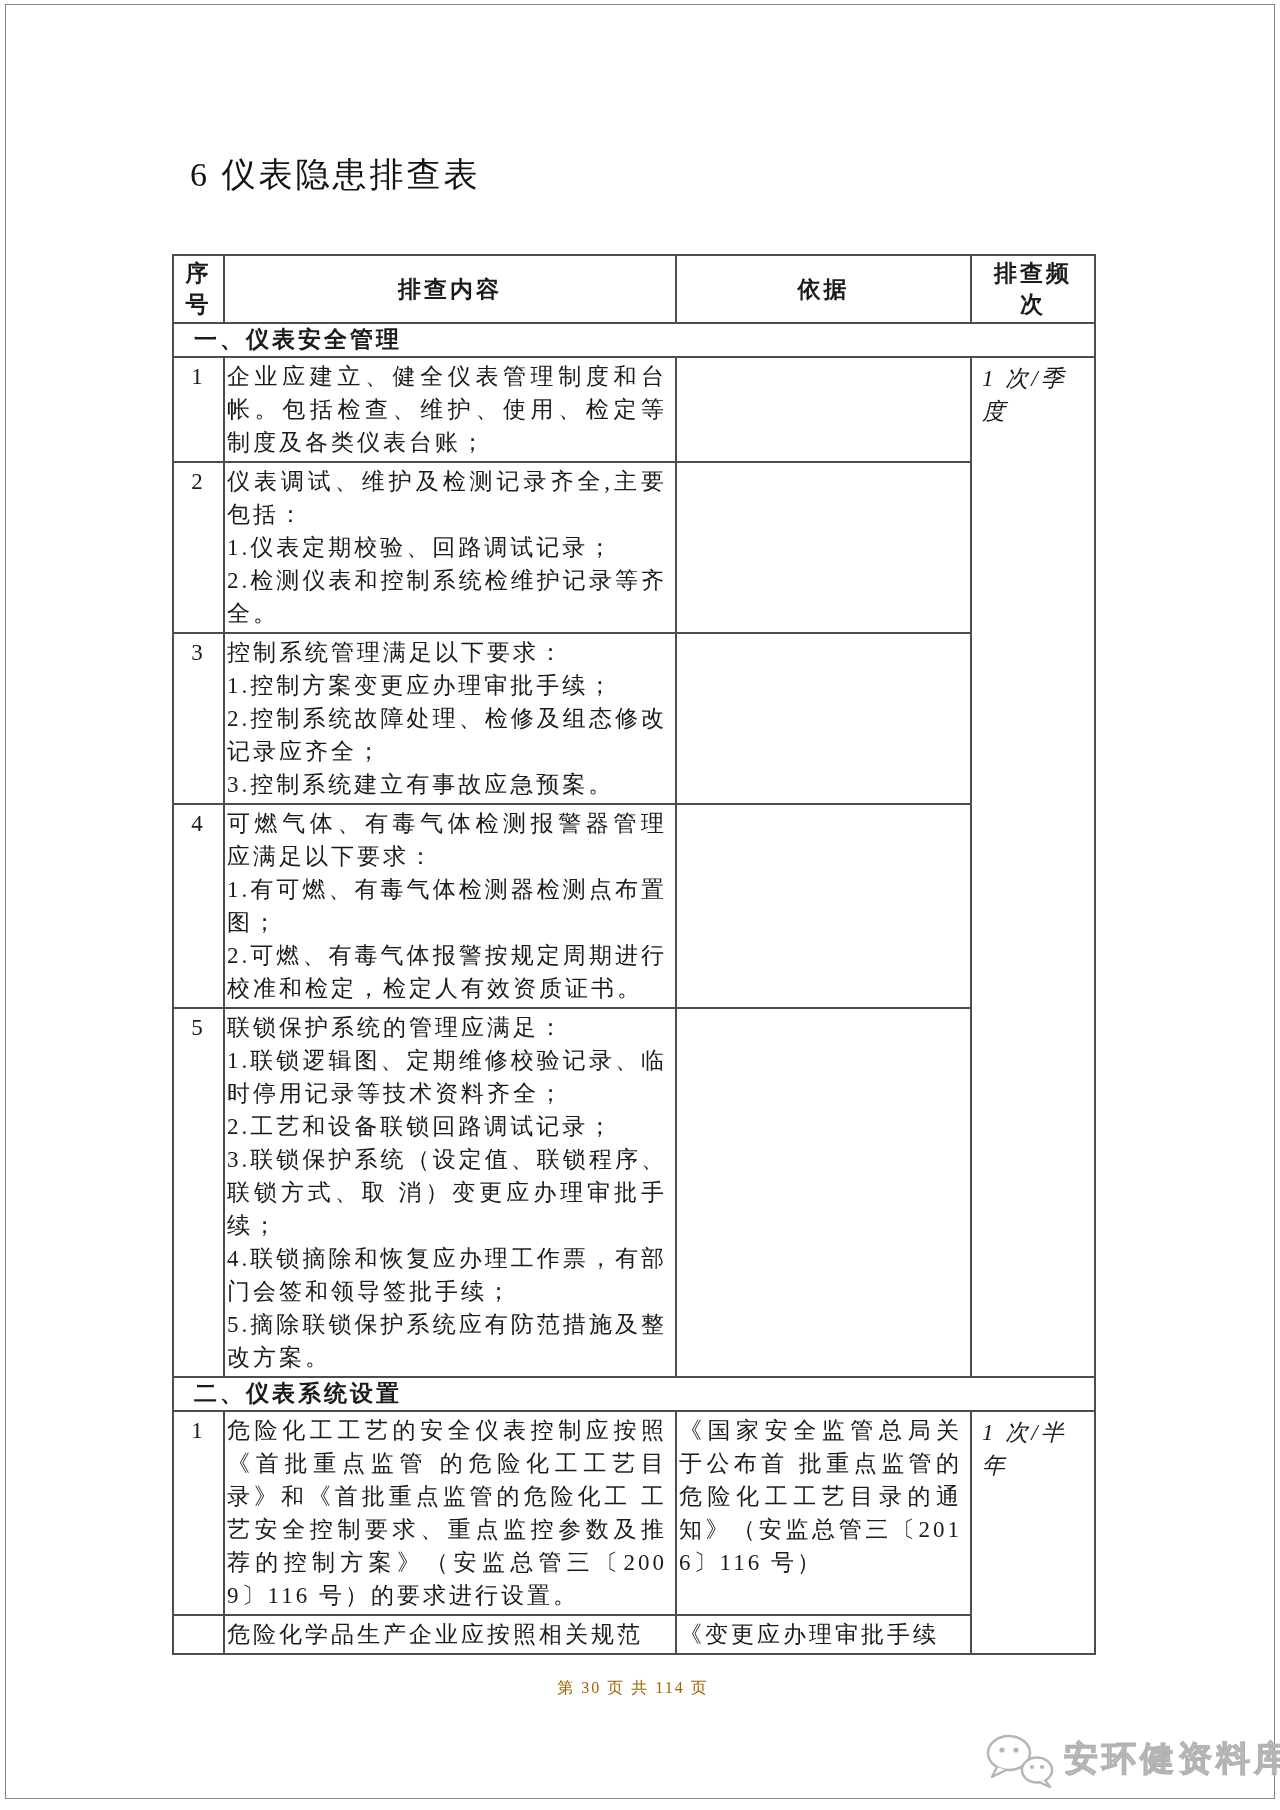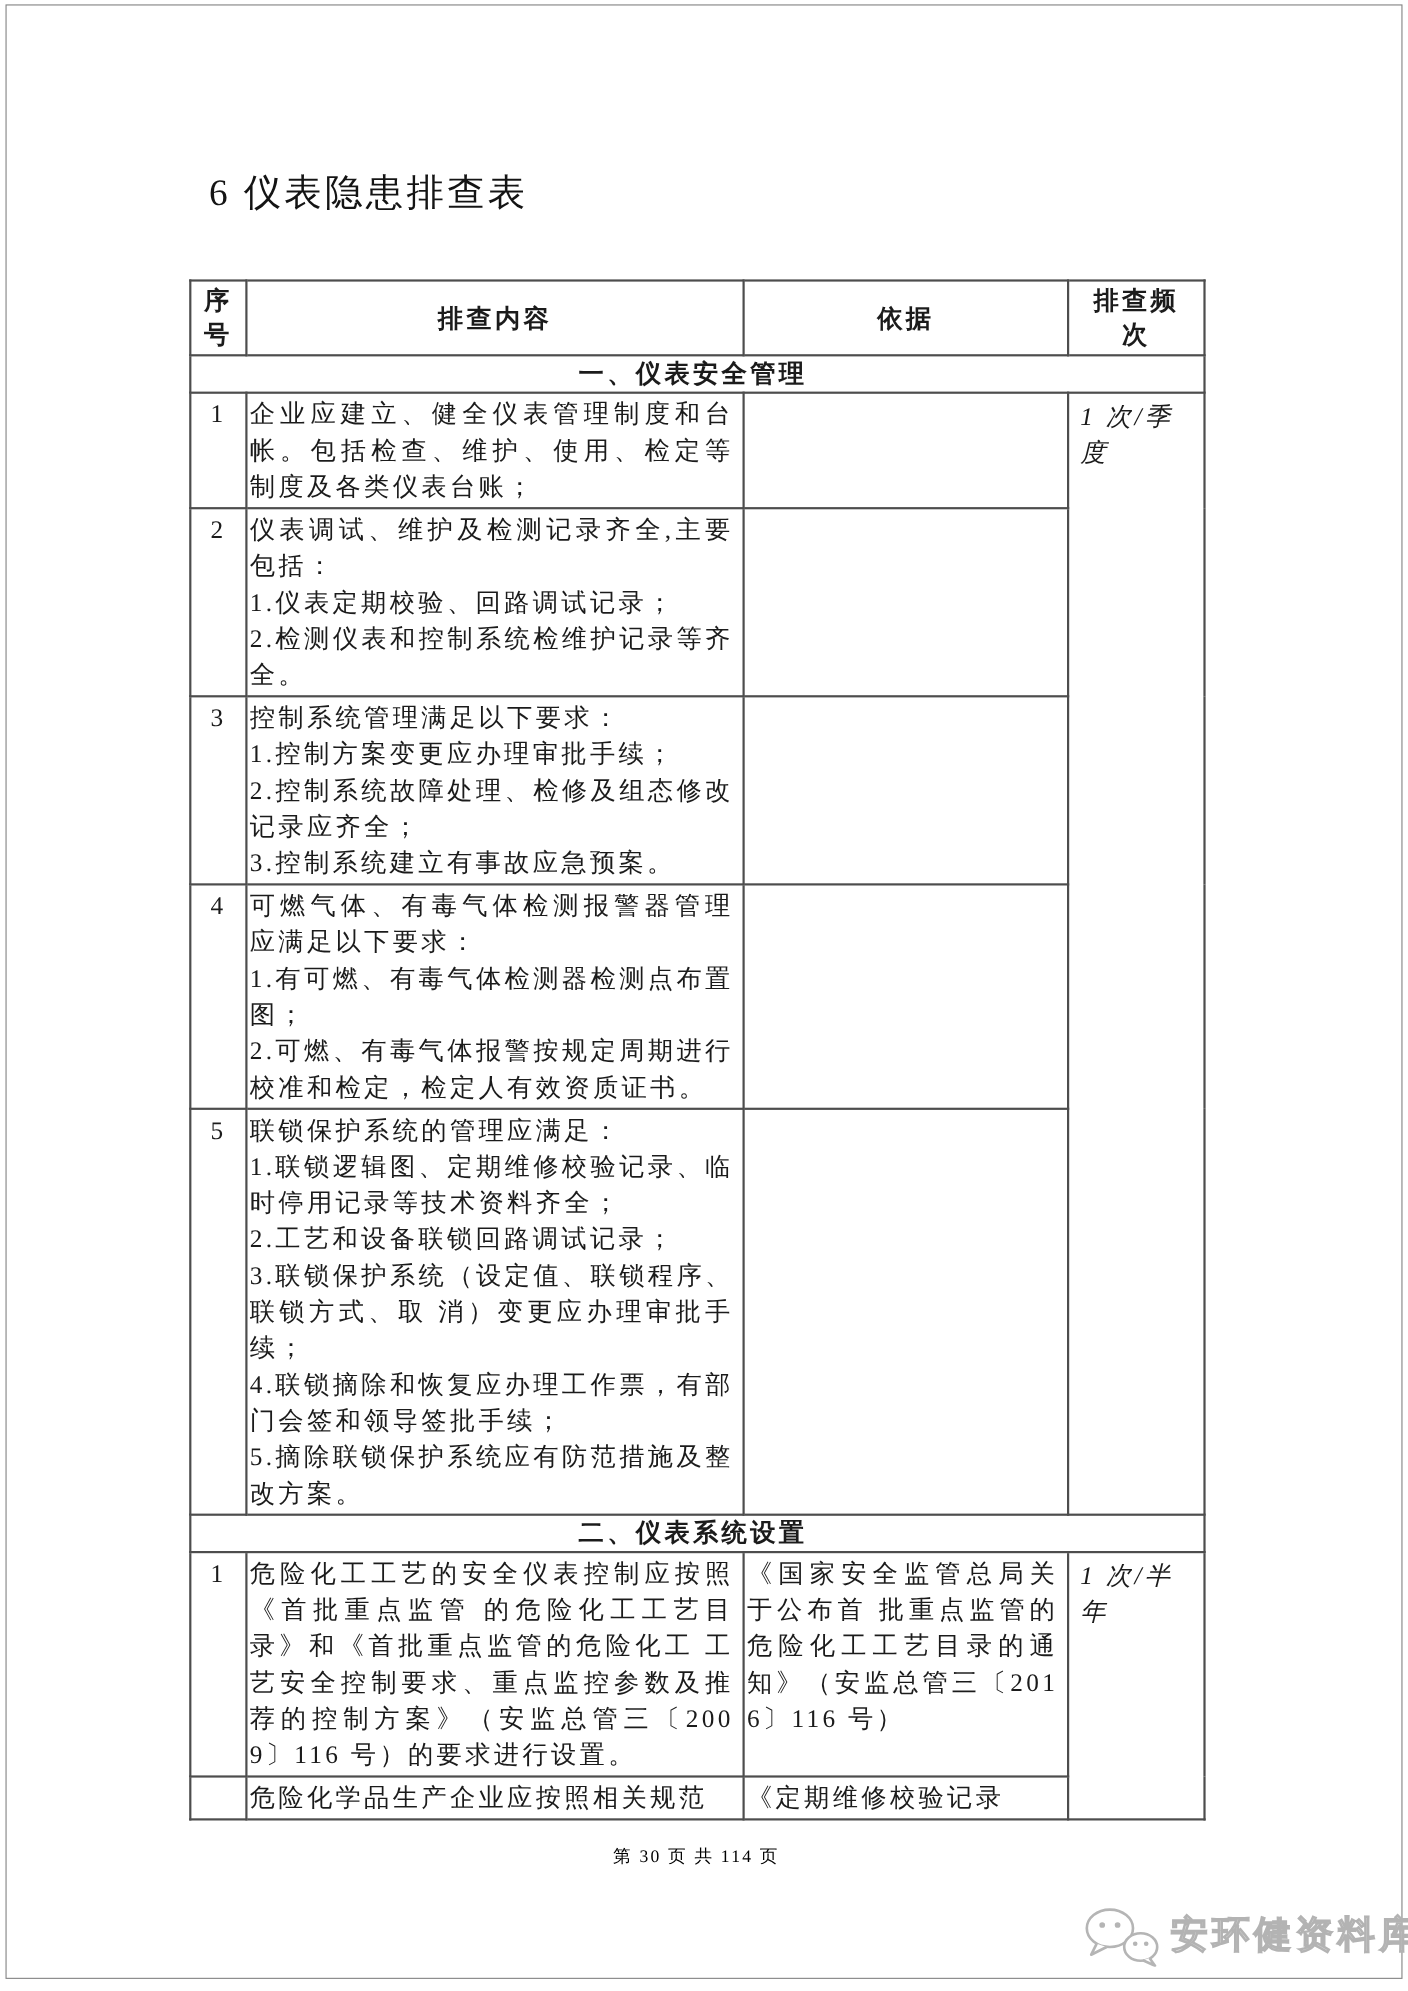--- a/index.html
+++ b/index.html
@@ -28,26 +28,26 @@
   table.inspection th {
     font-weight:bold; text-align:center; vertical-align:middle;
     height:62px; padding:2px 10px; line-height:31px;
   }
   td.cell-no { text-align:center; vertical-align:middle; padding:2px; }
   td.cell-content, td.cell-basis {
     padding:2px 8px 2px 2px; text-align:justify; white-space:pre-line;
   }
   td.cell-freq { padding:4px 6px 4px 10px; vertical-align:top;font-style:italic; }
   tr.section-row td {
-    font-weight:bold; padding:1px 8px 1px 0; line-height:30px;
-    text-align:center; white-space:normal;
+    font-weight:bold; padding:1px 8px 1px 20px; line-height:30px;
+    text-align:left; white-space:normal;
   }
   .page-footer {
     position:absolute; left:172px; top:1678px; width:922px;
-    text-align:center; font-size:16px; letter-spacing:2px; color:#000000;
+    text-align:center; font-size:16px; letter-spacing:2px; color:#a16207;
   }
   .watermark {
     position:absolute; left:982px; top:1730px; display:flex;
     align-items:center; gap:8px;
   }
   .watermark-text {
     font-size:34px; font-weight:bold; letter-spacing:4px;
     color:#ededed; -webkit-text-stroke:1.2px #b3b3b3;
     white-space:nowrap;
   }
@@ -121,21 +121,21 @@
       </tr>
       <tr>
         <td class="cell-no">1</td>
         <td class="cell-content">危险化工工艺的安全仪表控制应按照《首批重点监管 的危险化工工艺目录》和《首批重点监管的危险化工 工艺安全控制要求、重点监控参数及推荐的控制方案》（安监总管三〔2009〕116 号）的要求进行设置。</td>
         <td class="cell-basis">《国家安全监管总局关于公布首 批重点监管的危险化工工艺目录的通知》（安监总管三〔2016〕116 号）</td>
         <td class="cell-freq" rowspan="2">1 次/半年</td>
       </tr>
       <tr>
         <td class="cell-no"></td>
         <td class="cell-content">危险化学品生产企业应按照相关规范</td>
-        <td class="cell-basis">《定期维修校验记录</td>
+        <td class="cell-basis">《变更应办理审批手续</td>
       </tr>
     </tbody>
 </table>
 
 <div class="page-footer">第 30 页 共 114 页</div>
 
 <div class="watermark">
   <svg width="74" height="58" viewBox="0 0 74 58">
     <g fill="none" stroke="#b5b5b5" stroke-width="2.4" stroke-linejoin="round">
       <ellipse cx="27" cy="23" rx="21" ry="17" fill="#ffffff"></ellipse>

